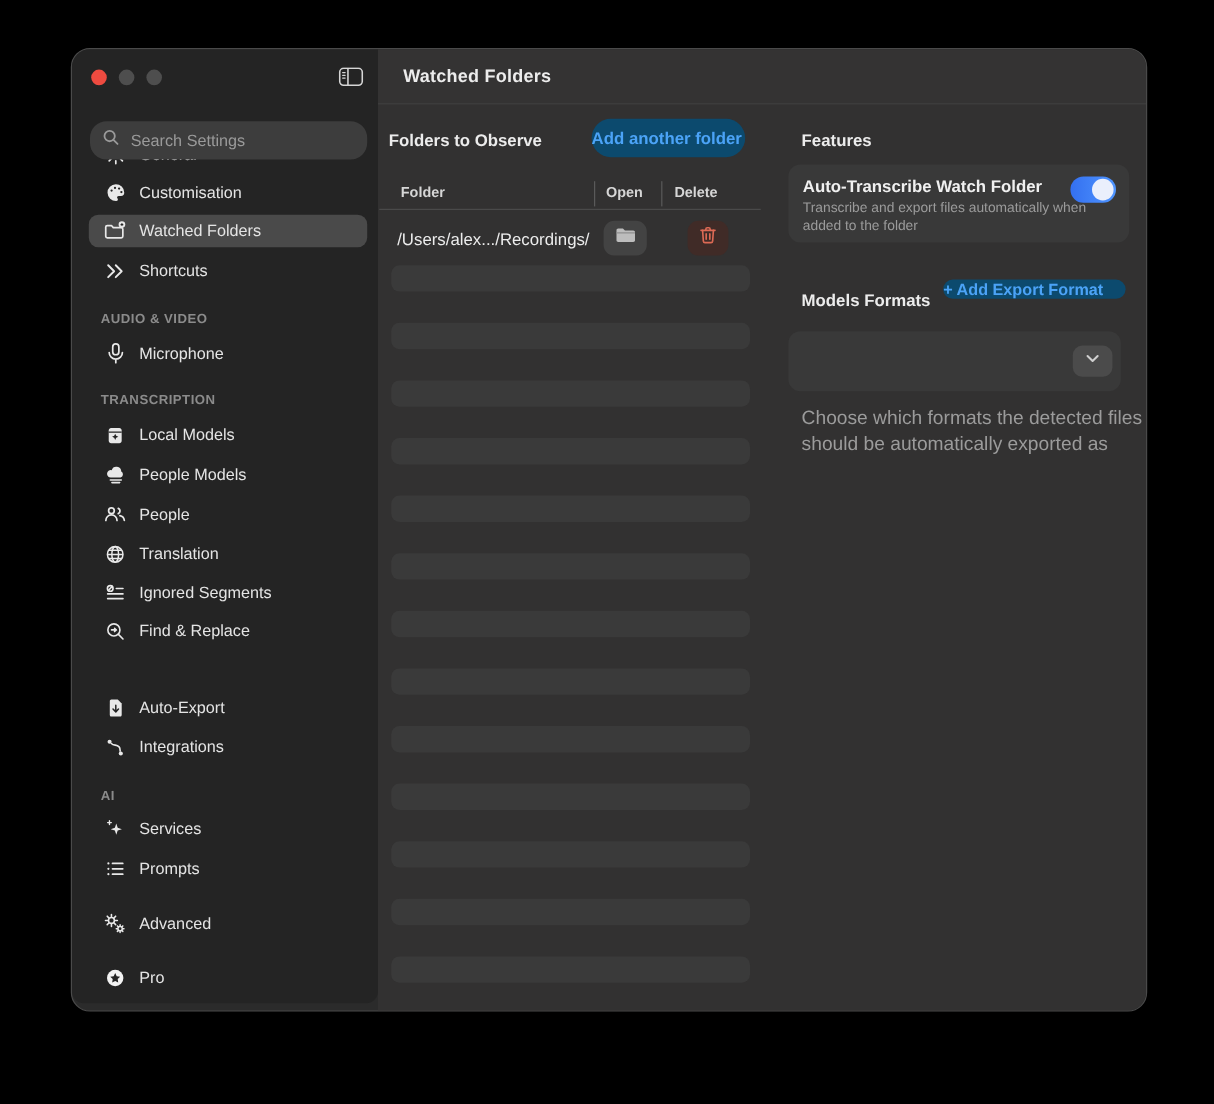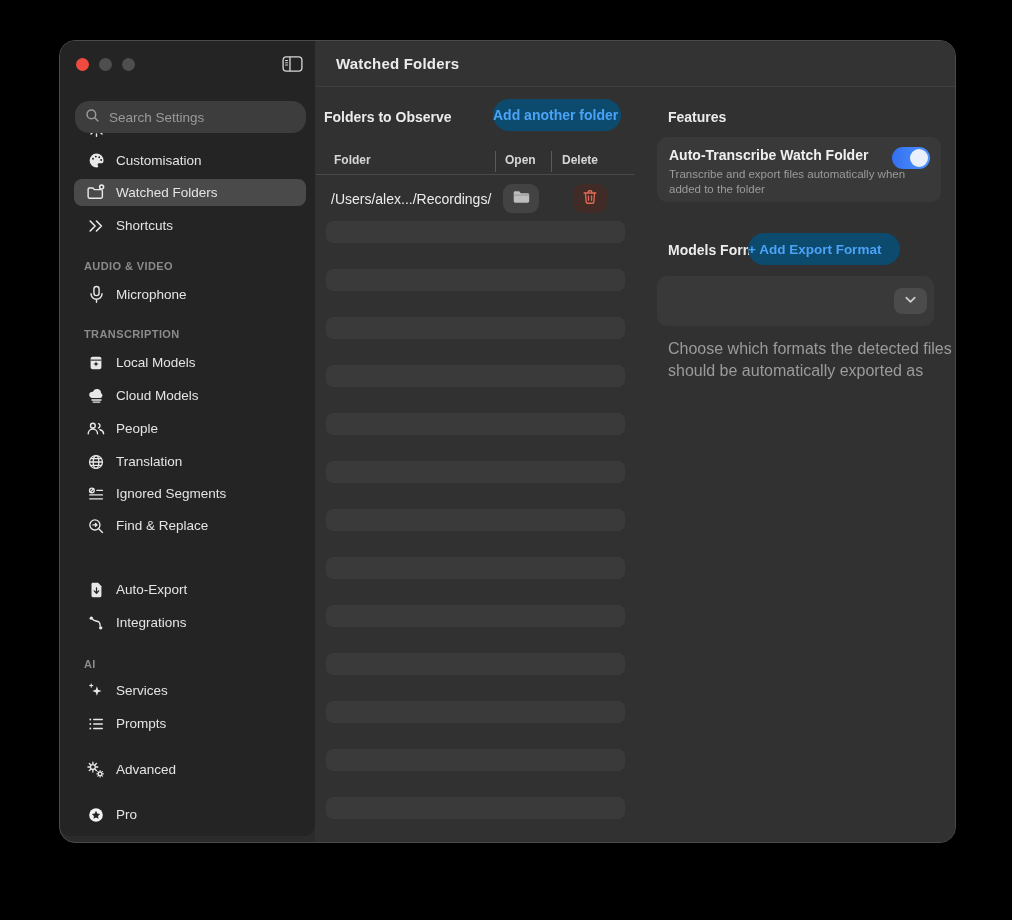--- a/index.html
+++ b/index.html
@@ -147,21 +147,21 @@
         </span>
       <span class="sb-label">Local Models</span>
     </div>
     <div class="sb-item" style="top:341px">
       <span class="sb-ico">
           <svg width="19" height="19" viewBox="0 0 20 20">
             <path fill="#e8e8e8" d="M5.8 12.6a3.3 3.3 0 1 1 .6-6.5 4.3 4.3 0 0 1 8.4 1.2 2.9 2.9 0 0 1-.6 5.3z"></path>
             <path d="M5.2 14.7h9.6M6.6 17h6.8" stroke="#e8e8e8" stroke-width="1.4" stroke-linecap="round"></path>
           </svg>
         </span>
-      <span class="sb-label">Cloud Models</span>
+      <span class="sb-label">People Models</span>
     </div>
     <div class="sb-item" style="top:374px">
       <span class="sb-ico">
           <svg width="20" height="19" viewBox="0 0 21 20" fill="none" stroke="#e8e8e8" stroke-width="1.5" stroke-linecap="round">
             <circle cx="7.2" cy="7" r="2.5"></circle>
             <path d="M2.3 15.5a4.9 4.9 0 0 1 9.8 0"></path>
             <path d="M13.2 4.9a2.5 2.5 0 0 1 0 4.6M14.6 11.3a4.9 4.9 0 0 1 3.9 4.2"></path>
           </svg>
         </span>
       <span class="sb-label">People</span>
@@ -322,21 +322,21 @@
 
     <div class="card" style="left:342px;top:96px;width:284px;height:65px">
       <span class="card-title">Auto-Transcribe Watch Folder</span>
       <div class="toggle on">
           <div class="knob"></div>
         </div>
       <span class="card-desc">Transcribe and export files automatically when added to the folder</span>
     </div>
 
     <div class="sec-heading" style="left:353px;top:201px">Models Formats</div>
-    <div class="pill-btn" style="left:433px;top:192px;width:152px;height:32px;font-size:13.5px">
+    <div class="pill-btn" style="left:471px;top:192px;width:152px;height:16px;font-size:13.5px">
       <span>+ Add Export Format</span>
     </div>
 
     <div class="card" style="left:342px;top:235px;width:277px;height:50px">
       <div class="chev-btn" style="left:237px">
         <span><svg width="15" height="15" viewBox="0 0 16 16" fill="none" stroke="#cfcfcf" stroke-width="1.8" stroke-linecap="round" stroke-linejoin="round">
               <path d="M3.5 6l4.5 4.5L12.5 6"></path>
             </svg></span>
       </div>
     </div>

